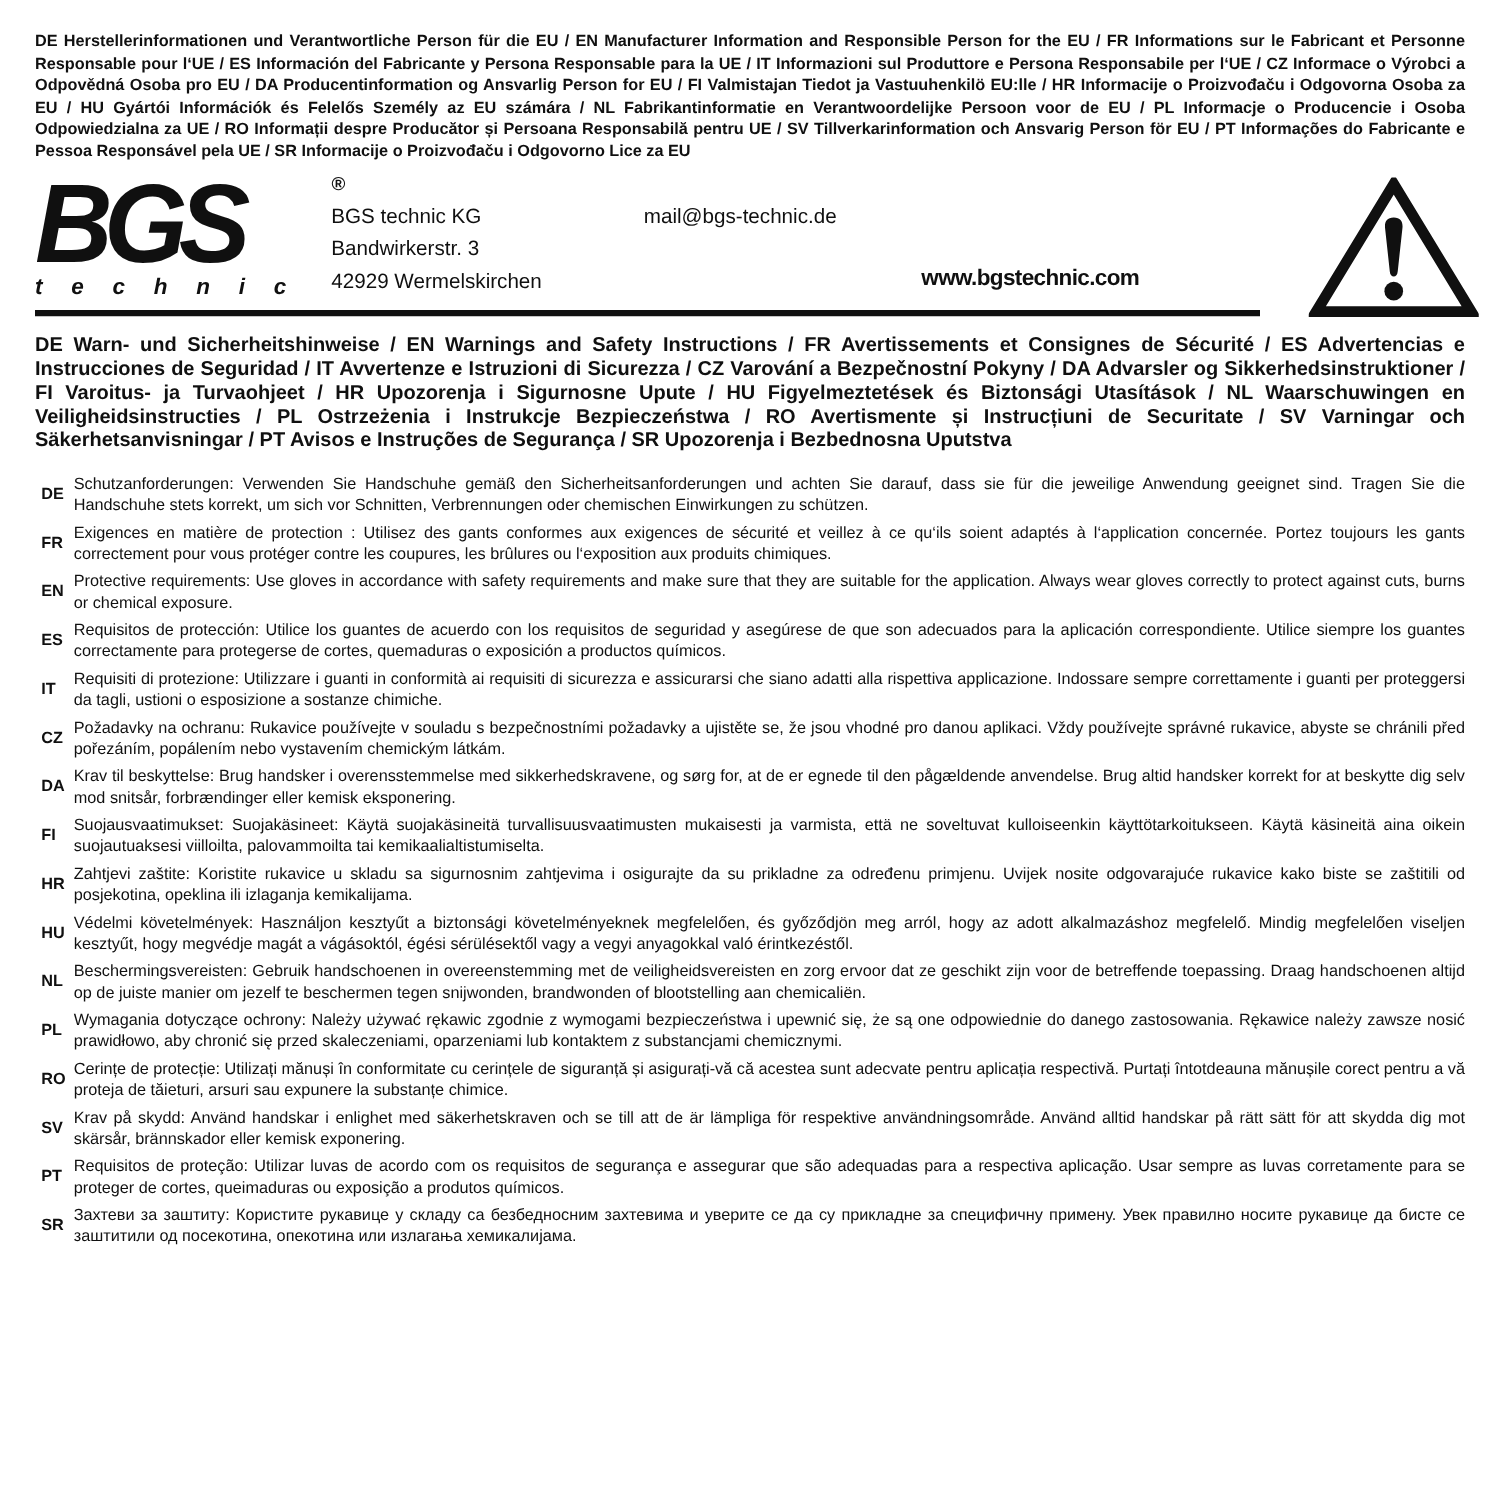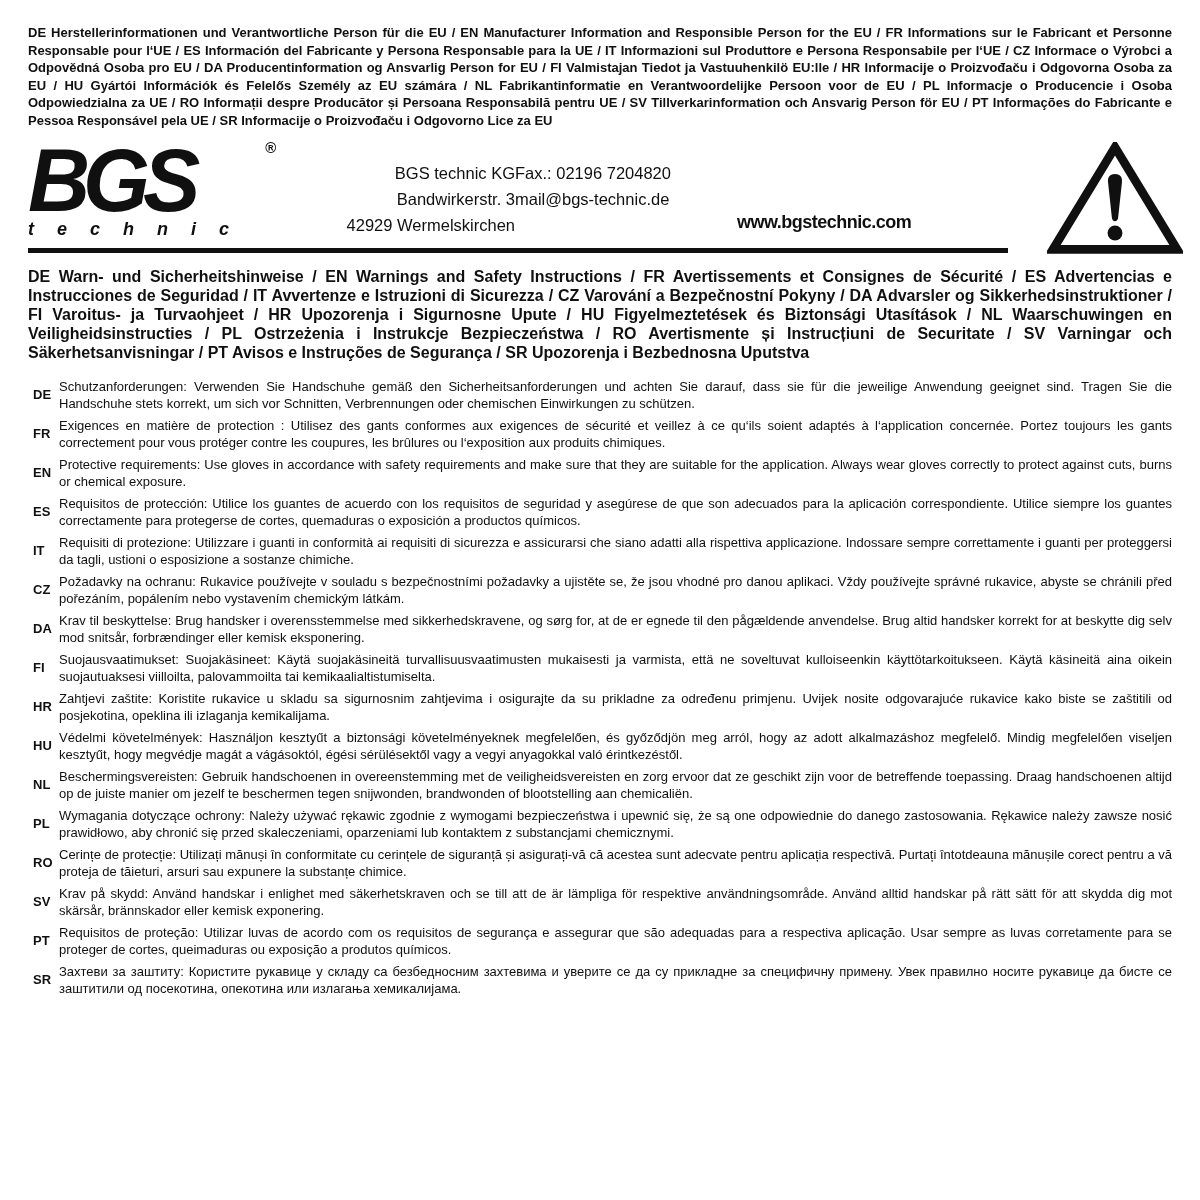--- a/index.html
+++ b/index.html
@@ -39,21 +39,21 @@
   .logo-sub {
     font-weight: bold;
     font-size: 18px;
     letter-spacing: 9px;
     text-align: right;
     margin-top: 6px;
     margin-right: 24px;
     white-space: nowrap;
   }
 
-  .addr-block { width: 250px; padding-top: 20px; font-size: 16.5px; line-height: 26px; text-align: right; }
+  .addr-block { width: 250px; padding-top: 20px; font-size: 16.5px; line-height: 26px; }
   .contact-block { width: 222px; padding-top: 20px; font-size: 16.5px; line-height: 26px; }
   .website-block {
     font-size: 18px; font-weight: bold;
     align-self: flex-end;
     margin-bottom: 10px;
     letter-spacing: -0.5px;
     white-space: nowrap;
   }
 
   .divider { width: 980px; height: 5px; background: #101010; margin-top: 5px; }
@@ -99,21 +99,20 @@
         </div>
       </div>
 
       <div class="addr-block">
         <div>BGS technic KG</div>
         <div>Bandwirkerstr. 3</div>
         <div>42929 Wermelskirchen</div>
       </div>
 
       <div class="contact-block">
-        <div>Fax.: 02196 7204820</div>
         <div>mail@bgs-technic.de</div>
       </div>
 
       <div class="website-block">www.bgstechnic.com</div>
     </div>
 
     <div class="divider"></div>
 
     <svg class="warning-triangle" viewBox="0 0 100 84" aria-hidden="true">
       <path d="M50 4 L96.5 80.5 L3.5 80.5 Z" fill="none" stroke="#101010" stroke-width="6.5" stroke-linejoin="miter"></path>

